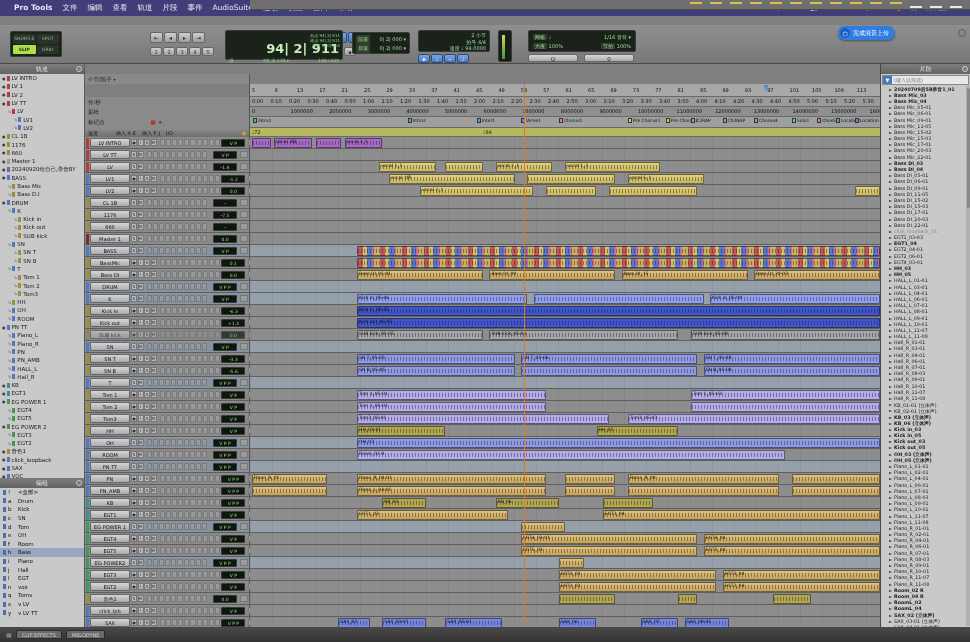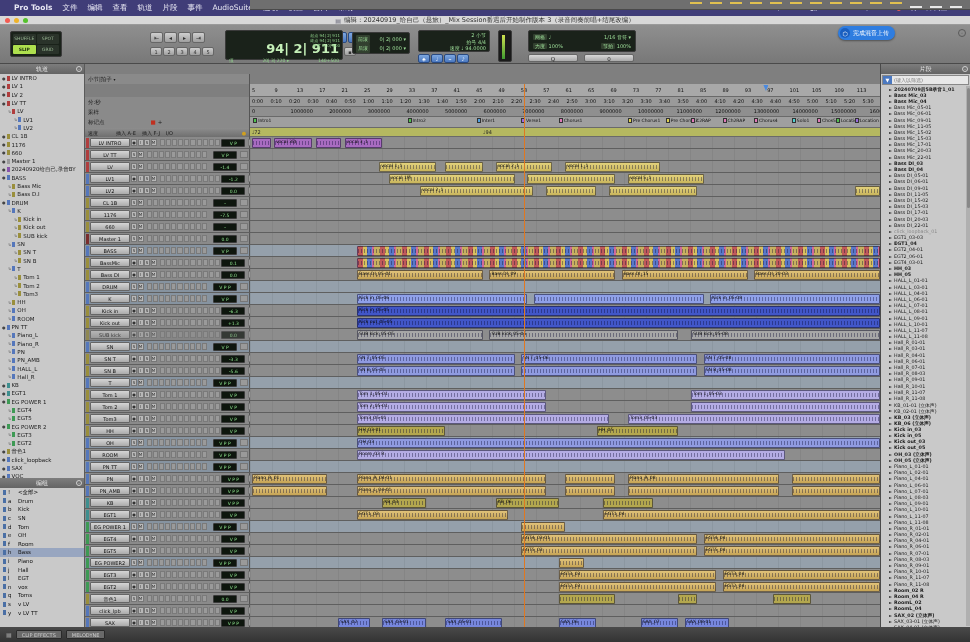--- a/index.html
+++ b/index.html
@@ -141,29 +141,20 @@
           <span class="mb-ico">⌨</span>
           <span class="mb-ico">ᛒ</span>
           <span class="mb-ico">⌗</span>
           <span class="mb-ico">☁</span>
         </span>
       <span class="mb-rec">●</span>
       <span>9月20日 周五 1:02</span>
     </span>
   </div>
 
-  <div class="titlebar">
-    <span class="lights">
-      <i class="light lr"></i>
-      <i class="light ly"></i>
-      <i class="light lg"></i>
-    </span>
-    <span class="doc-ico">▤</span>
-    <span>编辑：20240919_给自己（悬旅）_Mix Session番遇后开始制作版本 3（录音间奏前唱+结尾改编）</span>
-  </div>
 
   <div class="toolbar">
     <div class="panel modes" id="tb-modes">
         <div class="mode">SHUFFLE</div>
         <div class="mode">SPOT</div>
         <div class="mode active">SLIP</div>
         <div class="mode">GRID</div>
       </div>
     <div class="btnrow" id="tb-trans" style="left:150px;top:7px;">
         <div class="tbtn">⇤</div>

